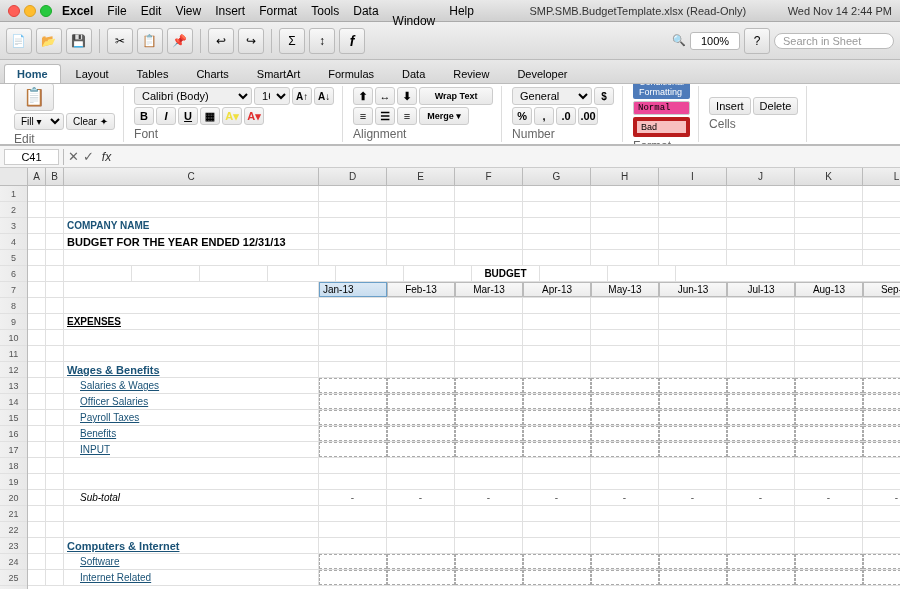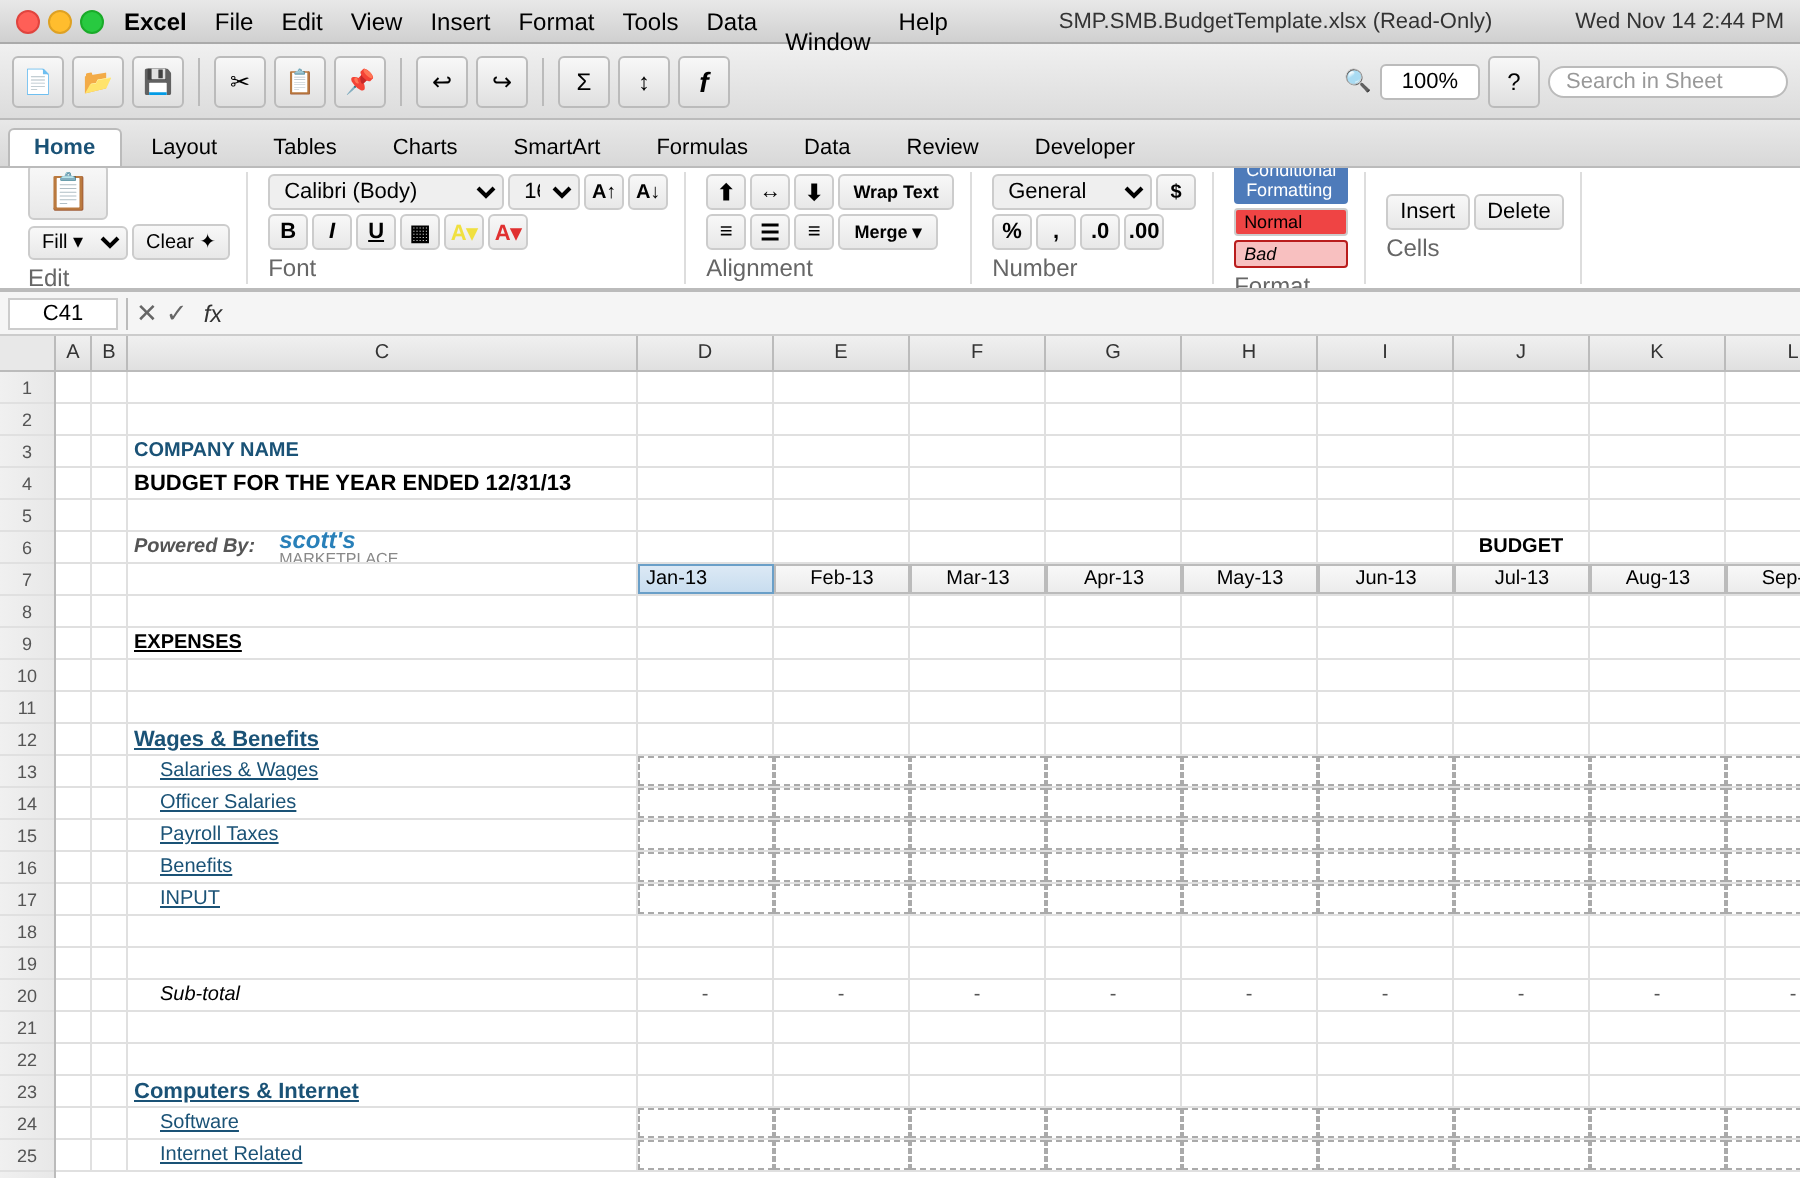--- a/index.html
+++ b/index.html
@@ -407,21 +407,21 @@
       <div class="fmt-btn" style="color:#e03030;">A▾</div>
     </div>
     <div class="ribbon-group-label">Font</div>
   </div>
 
   <div class="ribbon-group">
     <div class="ribbon-row">
       <div class="fmt-btn">⬆</div>
       <div class="fmt-btn">↔</div>
       <div class="fmt-btn">⬇</div>
-      <div class="fmt-btn" style="font-size:9px;width:58px;">Wrap Text</div>
+      <div class="fmt-btn" style="font-size:9px;width:74px;">Wrap Text</div>
     </div>
     <div class="ribbon-row">
       <div class="fmt-btn">≡</div>
       <div class="fmt-btn">☰</div>
       <div class="fmt-btn">≡</div>
       <div class="fmt-btn" style="font-size:9px;width:50px;">Merge ▾</div>
     </div>
     <div class="ribbon-group-label">Alignment</div>
   </div>
 
@@ -438,22 +438,22 @@
       <div class="fmt-btn">.0</div>
       <div class="fmt-btn">.00</div>
     </div>
     <div class="ribbon-group-label">Number</div>
   </div>
 
   <div class="ribbon-group">
     <div class="ribbon-row">
       <div style="display:flex;flex-direction:column;gap:2px;">
         <div style="background:#4e7bba;color:white;font-size:9px;padding:2px 6px;border-radius:2px;">Conditional<br>Formatting</div>
-        <div style="background:#ef4444;border:1px solid #ccc;font-size:9px;padding:1px 4px;border-radius:2px;">Normal</div>
-        <div style="background:#f8c0c0;border:1px solid #b91c1c;font-size:9px;padding:1px 4px;border-radius:2px;font-style:italic;">Bad</div>
+        <div style="background:#ec4899;border:1px solid #ccc;font-size:9px;padding:1px 4px;border-radius:2px;font-family:Liberation Mono, monospace;">Normal</div>
+        <div style="background:#f8c0c0;border:4px solid #b91c1c;font-size:9px;padding:1px 4px;border-radius:2px;">Bad</div>
       </div>
     </div>
     <div class="ribbon-group-label">Format</div>
   </div>
 
   <div class="ribbon-group">
     <div class="ribbon-row">
       <div class="rbn-btn">Insert</div>
       <div class="rbn-btn">Delete</div>
     </div>
@@ -601,27 +601,20 @@
         <div class="grid-cell cw-i"></div>
         <div class="grid-cell cw-j"></div>
         <div class="grid-cell cw-k"></div>
         <div class="grid-cell cw-l"></div>
 
       </div>
 
       <div class="grid-row">
         <div class="grid-cell cw-a"></div>
         <div class="grid-cell cw-b"></div>
-        <div class="grid-cell cw-c logo-cell">
-          <span class="powered-label">Powered By:</span>
-          <span style="margin-left:8px;display:inline-flex;flex-direction:column;line-height:1;">
-            <span class="logo-img">scott's</span>
-            <span class="logo-sub">MARKETPLACE</span>
-          </span>
-        </div>
         <div class="grid-cell cw-d"></div>
         <div class="grid-cell cw-e"></div>
         <div class="grid-cell cw-f"></div>
         <div class="grid-cell cw-g"></div>
         <div class="grid-cell cw-h"></div>
         <div class="grid-cell cw-i"></div>
         <div class="grid-cell cw-j budget-header" style="font-weight:bold;justify-content:center;">BUDGET</div>
         <div class="grid-cell cw-k"></div>
         <div class="grid-cell cw-l"></div>
 

